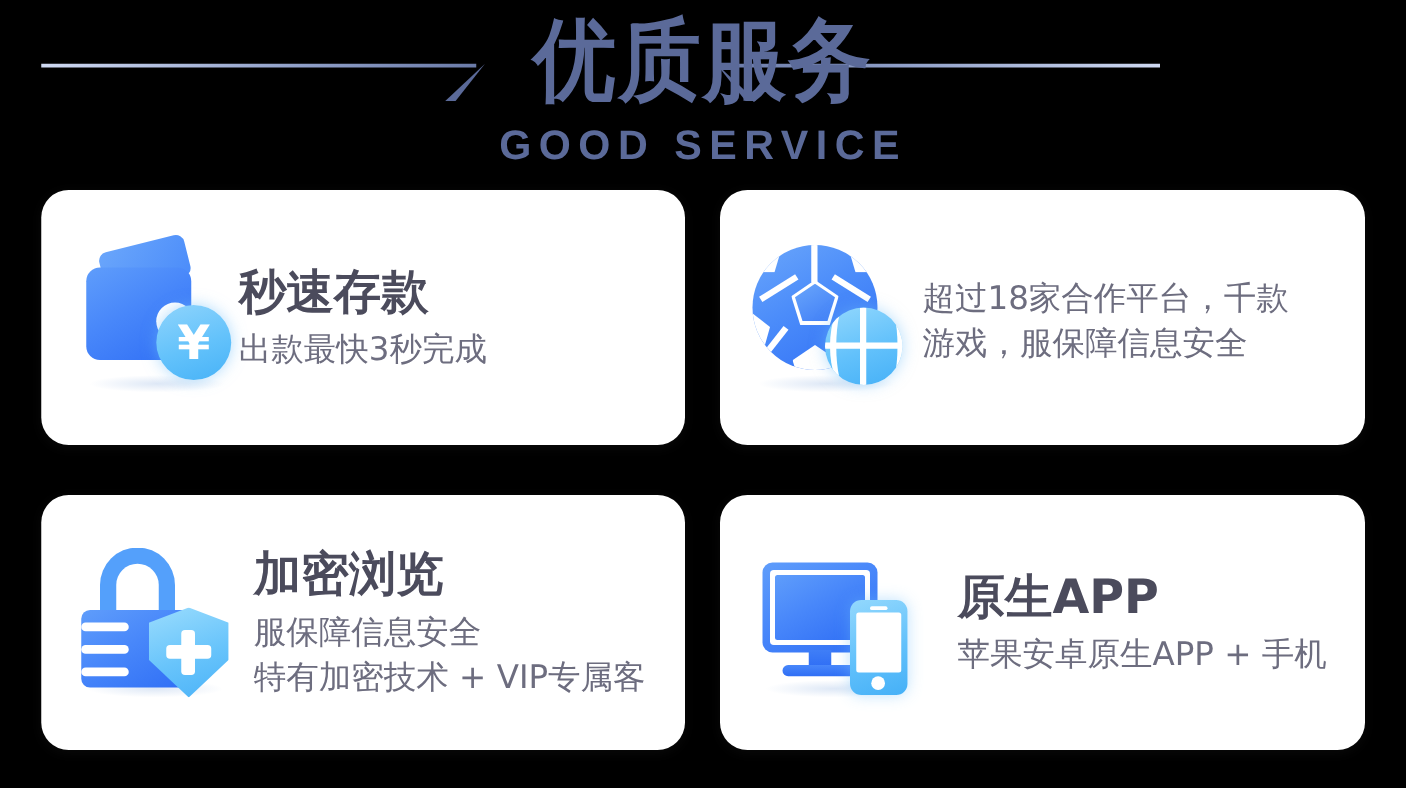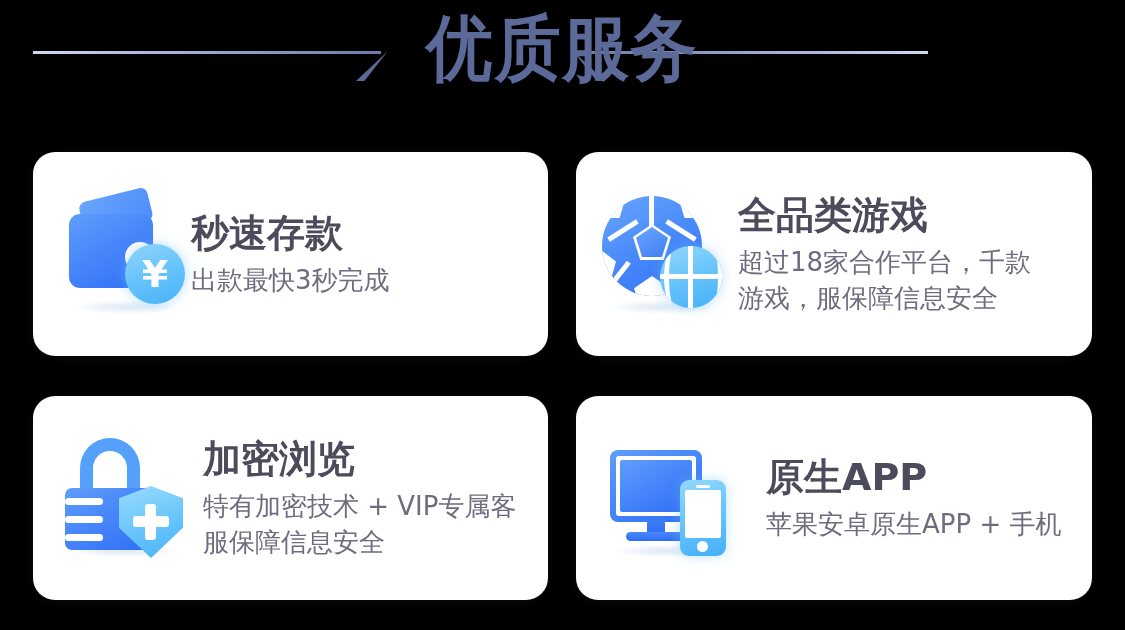--- a/index.html
+++ b/index.html
@@ -321,20 +321,21 @@
 </style>
 </head>
 <body>
 
 <div class="header">
   <div class="rule rule-left"></div>
   <div class="wedge-left"></div>
   <div class="rule rule-right"></div>
   <div class="wedge-right"></div>
   <div class="title-cn">优质服务</div>
+  <div class="title-en">GOOD SERVICE</div>
 </div>
 
 <div class="card card-1">
   <div class="icon-box">
     <div class="ic">
       <div class="shadow-soft"></div>
       <div class="wallet-flap"></div>
       <div class="wallet-body"></div>
       <div class="wallet-notch"></div>
       <div class="wallet-dot"></div>
@@ -373,21 +374,20 @@
       </div>
       <div class="basket">
         <div class="bk-line" style="left:28px;top:0;width:5px;height:62px;"></div>
         <div class="bk-line" style="left:0;top:28px;width:62px;height:5px;"></div>
         <div class="bk-line" style="left:4px;top:-4px;width:5px;height:70px;border-radius:50%/20%;transform:rotate(0deg);background:transparent;border-left:5px solid #fff;border-radius:50%;width:22px;height:70px;"></div>
         <div class="bk-line" style="left:36px;top:-4px;width:22px;height:70px;background:transparent;border-right:5px solid #fff;border-radius:50%;"></div>
       </div>
     </div>
   </div>
   <div class="text-box">
-    <div class="card-title">全品类游戏</div>
     <div class="card-sub">
       <div>超过18家合作平台，千款</div>
       <div>游戏，服保障信息安全</div>
     </div>
   </div>
 </div>
 
 <div class="card card-3">
   <div class="icon-box">
     <div class="ic">
@@ -398,22 +398,22 @@
       <div class="lock-slot" style="top:84px;"></div>
       <div class="lock-slot" style="top:102px;"></div>
       <div class="shield"></div>
       <div class="plus-h" style="left:72px;top:84px;width:36px;height:11px;"></div>
       <div class="plus-v" style="left:84px;top:72px;width:11px;height:36px;"></div>
     </div>
   </div>
   <div class="text-box">
     <div class="card-title">加密浏览</div>
     <div class="card-sub">
+      <div>服保障信息安全</div>
       <div>特有加密技术 + VIP专属客</div>
-      <div>服保障信息安全</div>
     </div>
   </div>
 </div>
 
 <div class="card card-4">
   <div class="icon-box">
     <div class="ic">
       <div class="shadow-soft"></div>
       <div class="mon-outer"></div>
       <div class="mon-inner-white"></div>

